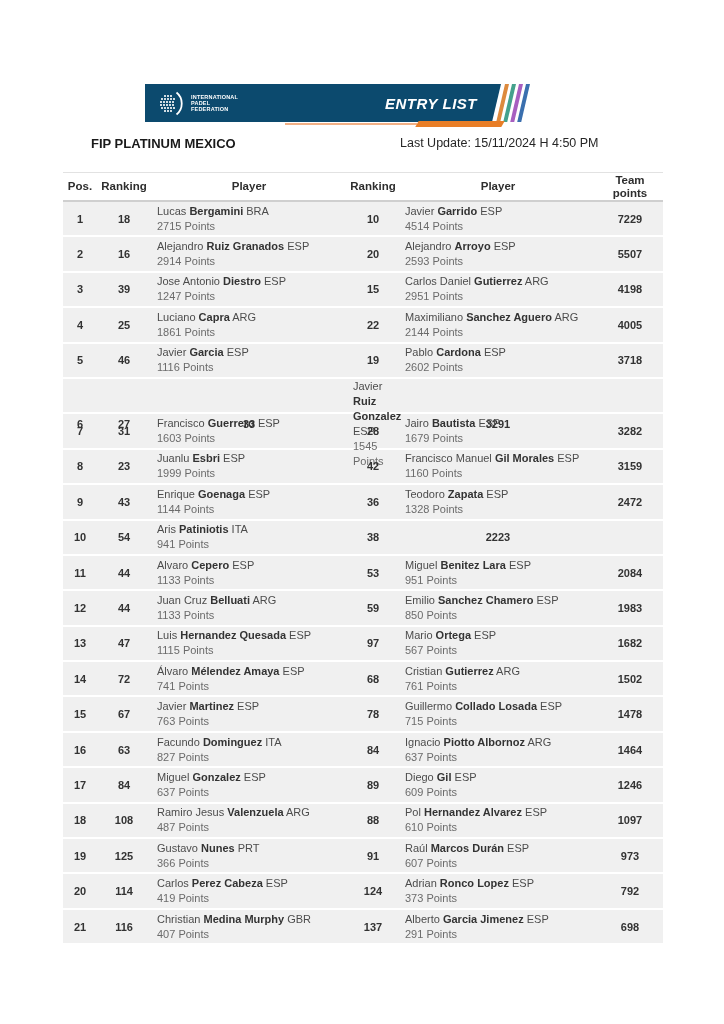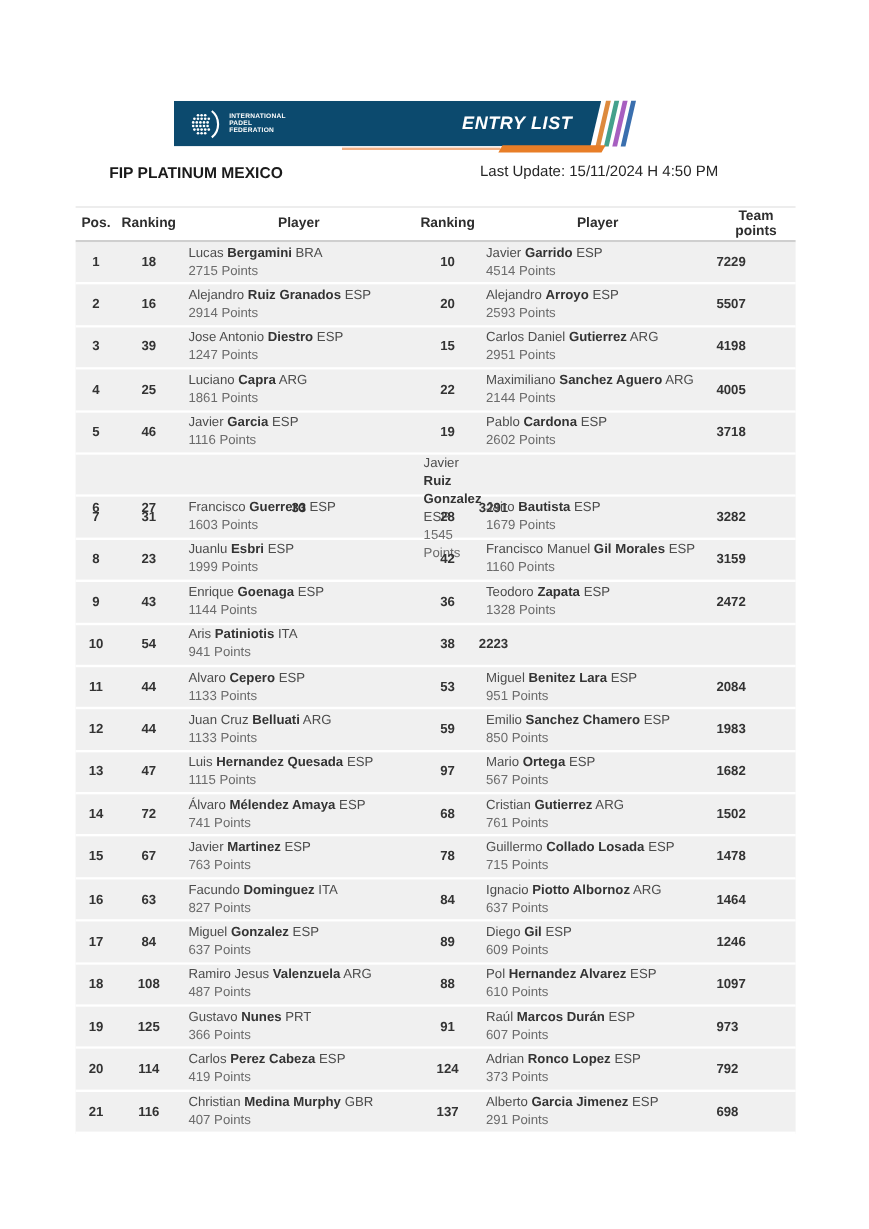--- a/index.html
+++ b/index.html
@@ -53,21 +53,21 @@
     background:#f0f0f0;
     border-bottom:2px solid #ffffff;
     height:35.4px;box-sizing:border-box;
     align-items:center;
   }
   .c-pos,.c-rank{text-align:center;font-weight:bold;color:#333333;}
   .c-player{padding-left:6px;align-self:center;line-height:15px;}
   .c-player .name{color:#4c4c4c;}
   .c-player .ln{font-weight:bold;color:#333333;}
   .c-player .pts{color:#6b6b6b;}
-  .c-team{font-weight:bold;color:#333333;}
+  .c-team{text-align:center;font-weight:bold;color:#333333;}
 </style>
 </head>
 <body>
 
 <div class="page">
 
   <div class="banner">
     <div class="banner-navy">
       <div class="logo">
         <svg width="30" height="26" viewBox="0 0 30 26">

